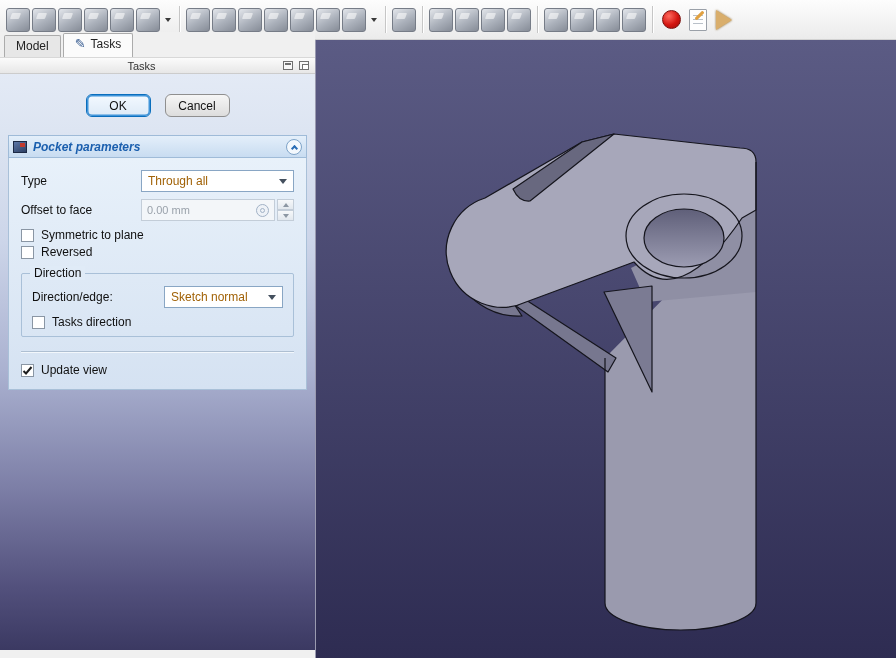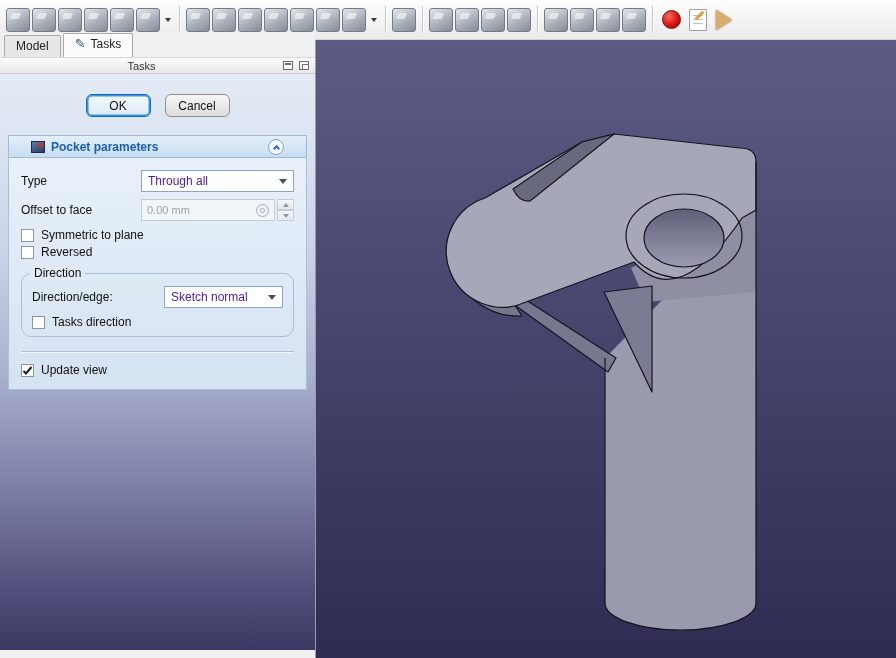--- a/index.html
+++ b/index.html
@@ -45,52 +45,52 @@
   .tb-ico.float::after { content:""; position:absolute; left:2px; top:2px; width:5px; height:4px; border:1px solid #6f6f6f; background:#fff; }
 
   .panel { flex:1; overflow:hidden; }
 
   .btnrow { display:flex; justify-content:center; gap:14px; margin-top:20px; }
   .btn { min-width:65px; height:23px; font-size:12px; color:#111; cursor:default; font-family:inherit;
     background:linear-gradient(#f6f6f6,#dddddd); border:1px solid #8f8f8f; border-radius:6px; }
   .btn.primary { border:1px solid #0a6ebd; box-shadow:0 0 0 1.5px #3f94d9 inset; background:linear-gradient(#f3f9ff,#ddeaf7); }
 
   .section { margin:18px 8px 0; }
-  .sec-h { height:23px; display:flex; align-items:center; gap:6px; padding:0 22px;
-    background:linear-gradient(#e4effa,#c8dcf1); border:1px solid #9fbbd8; }
+  .sec-h { height:23px; display:flex; align-items:center; gap:6px; padding:0 4px;
+    background:linear-gradient(#e4effa,#c8dcf1); border:1px solid #9fbbd8;font-style:italic; }
   .sec-h .ttl { font-weight:bold; color:#1b5fae; font-size:12px; flex:1; }
   .pocket-glyph { width:14px; height:12px; background:linear-gradient(150deg,#5d78a8,#2c3f63); border:1px solid #1c2a45; position:relative; }
   .pocket-glyph::after { content:""; position:absolute; right:1px; top:1px; width:5px; height:4px; background:#c23a2e; }
   .collapse { width:16px; height:16px; border-radius:50%; border:1px solid #7ea3c8; background:#f3f8fd;
     display:flex; align-items:center; justify-content:center; cursor:default; }
   .chev { width:5px; height:5px; border-left:2px solid #2a6db5; border-top:2px solid #2a6db5; transform:rotate(45deg); margin-top:3px; }
 
   .sec-b { background:linear-gradient(#e8f1fa,#d5e2f2); border:1px solid #a9c0d8; border-top:none; padding:12px 12px 10px; }
   .frow { display:flex; align-items:center; margin-bottom:7px; }
   .frow > label { width:120px; font-size:12px; color:#101010; }
   .combo { flex:1; height:22px; background:#ffffff; border:1px solid #89a6c4; display:flex; align-items:center;
-    justify-content:space-between; padding:0 6px; font-size:12px; color:#4c1d95; cursor:default; }
+    justify-content:space-between; padding:0 6px; font-size:12px; color:#a16207; cursor:default; }
   .combo .arr { width:0; height:0; border-left:4px solid transparent; border-right:4px solid transparent; border-top:5px solid #44505e; }
   .field-disabled { flex:1; height:22px; background:#f3f6f9; border:1px solid #c3cdd8; color:#9aa2ab;
     display:flex; align-items:center; padding:0 5px; font-size:11px; }
   .expr { width:13px; height:13px; border-radius:50%; border:1px solid #a2b2c6; background:#eef2f7; margin-left:auto; position:relative; }
   .expr::after { content:""; position:absolute; inset:3px; border-radius:50%; border:1px solid #a2b2c6; }
   .spin { display:flex; flex-direction:column; margin-left:2px; }
   .spin .sp { width:17px; height:11px; background:linear-gradient(#f6f8fa,#e2e8ee); border:1px solid #c3cdd8;
     display:flex; align-items:center; justify-content:center; padding:0; }
   .sp .up { width:0; height:0; border-left:3px solid transparent; border-right:3px solid transparent; border-bottom:4px solid #8c97a3; }
   .sp .dn { width:0; height:0; border-left:3px solid transparent; border-right:3px solid transparent; border-top:4px solid #8c97a3; }
 
   .cbrow { display:flex; align-items:center; gap:7px; margin:3px 0; }
   .cb { width:13px; height:13px; background:#fff; border:1px solid #8a96a4; display:flex; align-items:center; justify-content:center; flex:0 0 auto; }
   .cb svg { display:none; }
   .cb.on svg { display:block; }
   .cbrow span { font-size:12px; color:#101010; }
 
-  .group { border:1px solid #a9c0d8; border-radius:10px; margin-top:14px; padding:12px 10px 4px; position:relative; }
+  .group { border:1px solid #a9c0d8; border-radius:2px; margin-top:14px; padding:12px 10px 4px; position:relative; }
   .glabel { position:absolute; top:-8px; left:8px; background:#e0ebf7; padding:0 4px; font-size:12px; color:#101010; }
   .group .frow > label { width:132px; }
   .group .combo { max-width:128px; }
 
   .hsep { margin-top:14px; border-top:1px solid #aebfd2; border-bottom:1px solid #f2f7fc; }
   .uv { margin:10px 0 2px; }
 
   
   .viewport { position:absolute; left:315px; top:40px; width:581px; height:618px; border-left:1px solid #9a9ab0; }
   .viewport svg { display:block; }

